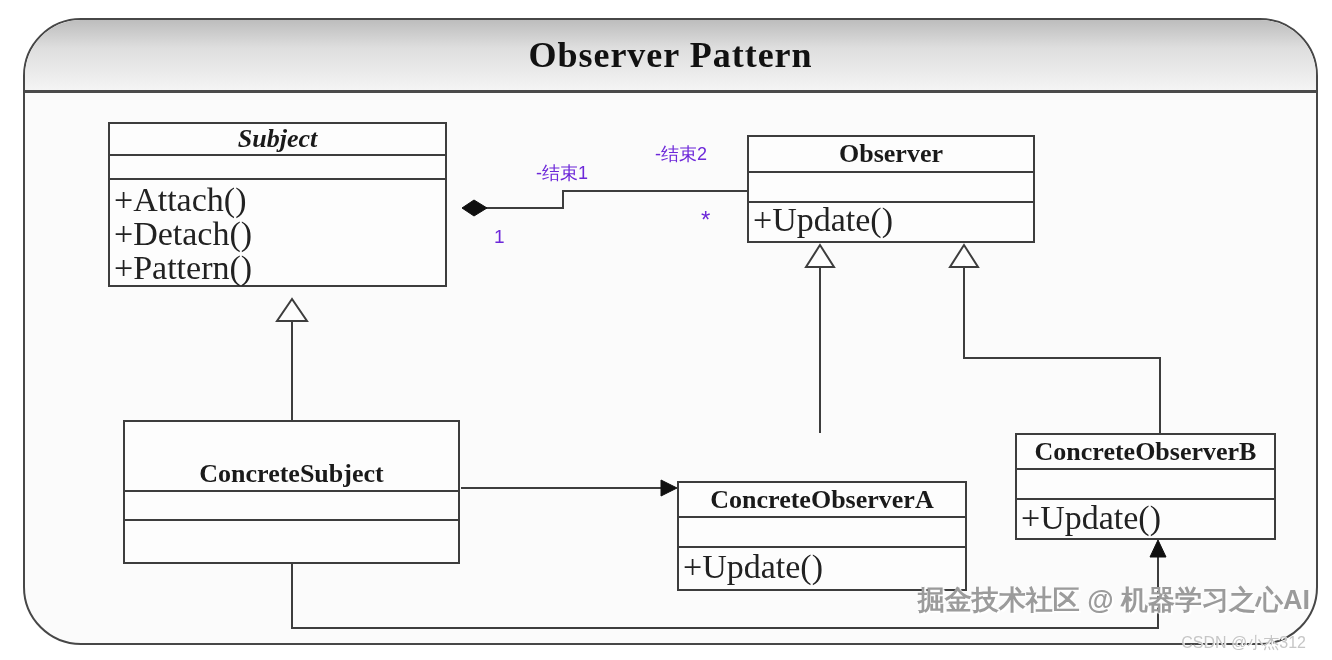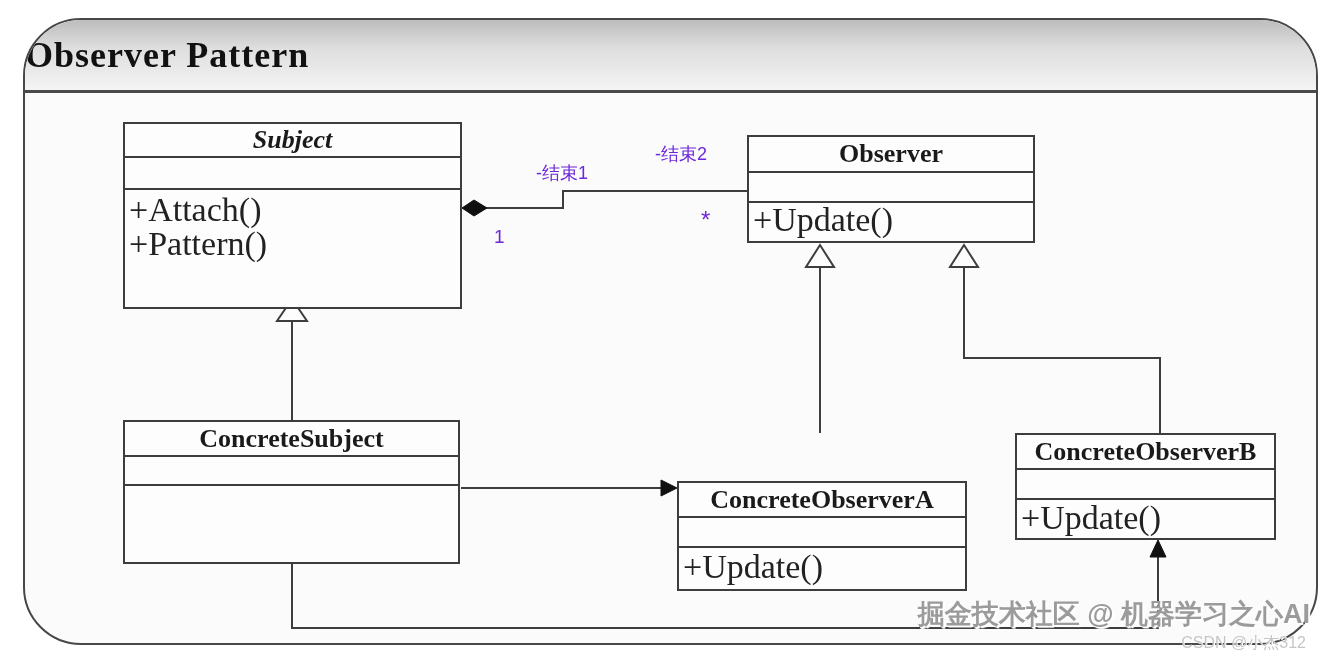--- a/index.html
+++ b/index.html
@@ -17,21 +17,21 @@
   }
   .frame{
     position:absolute;left:23px;top:18px;width:1295px;height:627px;
     border:2px solid #474747;border-radius:58px;background:var(--body-fill);
     box-sizing:border-box;overflow:hidden;
   }
   .header{
     position:absolute;left:0;top:0;right:0;height:70px;
     background:linear-gradient(180deg,#bdbdbd 0%,#dedede 40%,#f4f4f4 100%);
     border-bottom:3px solid #4a4a4a;
-    display:flex;align-items:center;justify-content:flex-start;
+    display:flex;align-items:center;justify-content:center;
   }
   .header h1{
     margin:0;font-size:36px;font-weight:bold;color:#111;
     font-family:"Liberation Serif","DejaVu Serif",serif;letter-spacing:1px;
   }
   svg.connectors{position:absolute;left:0;top:0;z-index:1;}
   svg.connectors .ln{fill:none;stroke:var(--line);stroke-width:2;}
   svg.connectors .hollow{fill:var(--box-fill);stroke:var(--line);stroke-width:2;}
   svg.connectors .solid{fill:#101010;stroke:#101010;}
   .uml-class{
@@ -45,21 +45,21 @@
   }
   .uml-title.italic{font-style:italic;}
   .uml-attrs{border-bottom:2px solid var(--line);}
   .uml-ops{flex:1;padding:3px 2px 0 4px;font-size:34px;color:#222;}
   .uml-ops .m{display:block;white-space:nowrap;}
   .lbl{
     position:absolute;z-index:3;color:#6d28d9;
     font-family:Liberation Sans, sans-serif;
   }
   .wm1{
-    position:absolute;z-index:5;right:22px;top:596px;
+    position:absolute;z-index:5;right:22px;top:582px;
     font-family:"Liberation Sans","DejaVu Sans",sans-serif;
     font-weight:bold;font-size:27px;color:var(--watermark_primary);
     text-shadow:1px 1px 0 #ffffff,2px 2px 1px #ffffff;white-space:nowrap;
   }
   .wm2{
     position:absolute;z-index:5;right:26px;top:633px;
     font-family:"Liberation Sans","DejaVu Sans",sans-serif;
     font-size:16px;color:var(--watermark_secondary);
     text-shadow:1px 1px 0 #ffffff;white-space:nowrap;
   }
@@ -99,39 +99,40 @@
     <line class="ln" x1="461" y1="488" x2="663" y2="488"></line>
     <polygon class="solid" points="677,488 661,480 661,496"></polygon>
   </g>
 
   <g>
     <polyline class="ln" points="292,562 292,628 1158,628 1158,554"></polyline>
     <polygon class="solid" points="1158,540 1150,557 1166,557"></polygon>
   </g>
 </svg>
 
-<div class="uml-class" style="left:123px;top:122px;width:339px;height:187px;">
+<div class="uml-class" style="left:108px;top:122px;width:339px;height:165px;">
   <div class="uml-title italic" style="height:32px;">Subject</div>
   <div class="uml-attrs" style="height:30px;"></div>
   <div class="uml-ops" style="line-height:34px;">
     <span class="m">+Attach()</span>
+    <span class="m">+Detach()</span>
     <span class="m">+Pattern()</span>
   </div>
 </div>
 
 <div class="uml-class" style="left:747px;top:135px;width:288px;height:108px;">
   <div class="uml-title" style="height:34px;">Observer</div>
   <div class="uml-attrs" style="height:28px;"></div>
   <div class="uml-ops" style="line-height:30px;padding-top:2px;">
     <span class="m">+Update()</span>
   </div>
 </div>
 
 <div class="uml-class" style="left:123px;top:420px;width:337px;height:144px;">
-  <div class="uml-title" style="height:33px;">ConcreteSubject</div>
+  <div class="uml-title" style="height:33px;margin-top:35px;">ConcreteSubject</div>
   <div class="uml-attrs" style="height:27px;"></div>
 </div>
 
 <div class="uml-class" style="left:677px;top:433px;width:290px;height:110px;margin-top:48px;">
   <div class="uml-title" style="height:33px;">ConcreteObserverA</div>
   <div class="uml-attrs" style="height:28px;"></div>
   <div class="uml-ops" style="line-height:32px;">
     <span class="m">+Update()</span>
   </div>
 </div>

